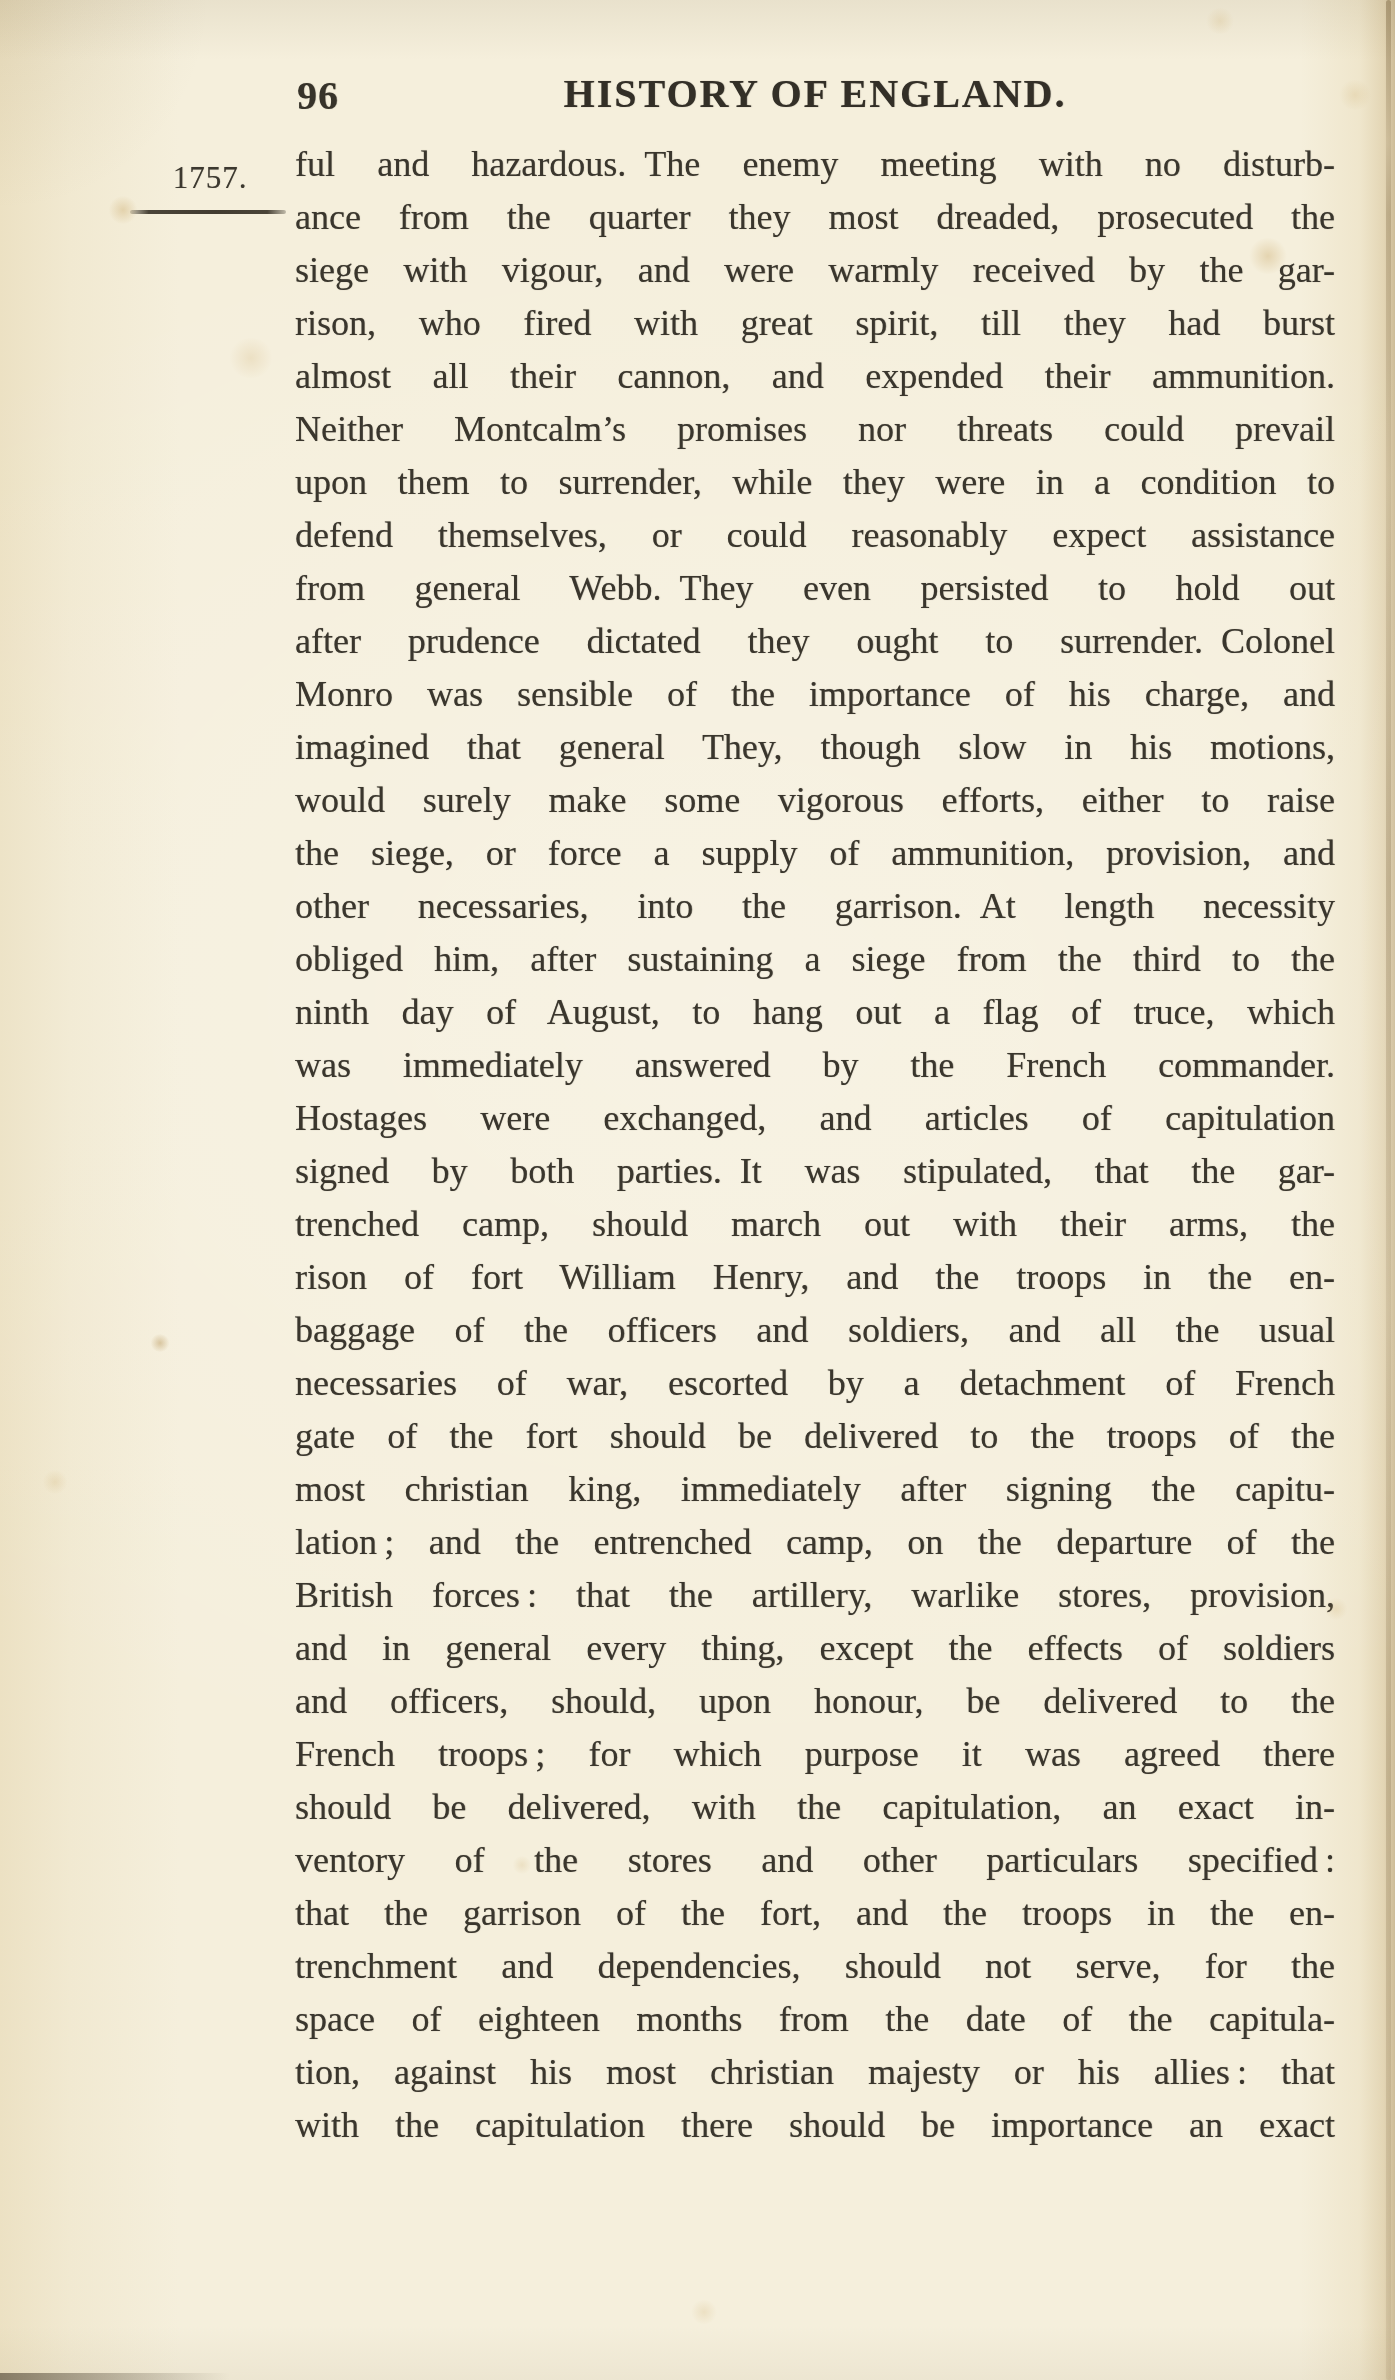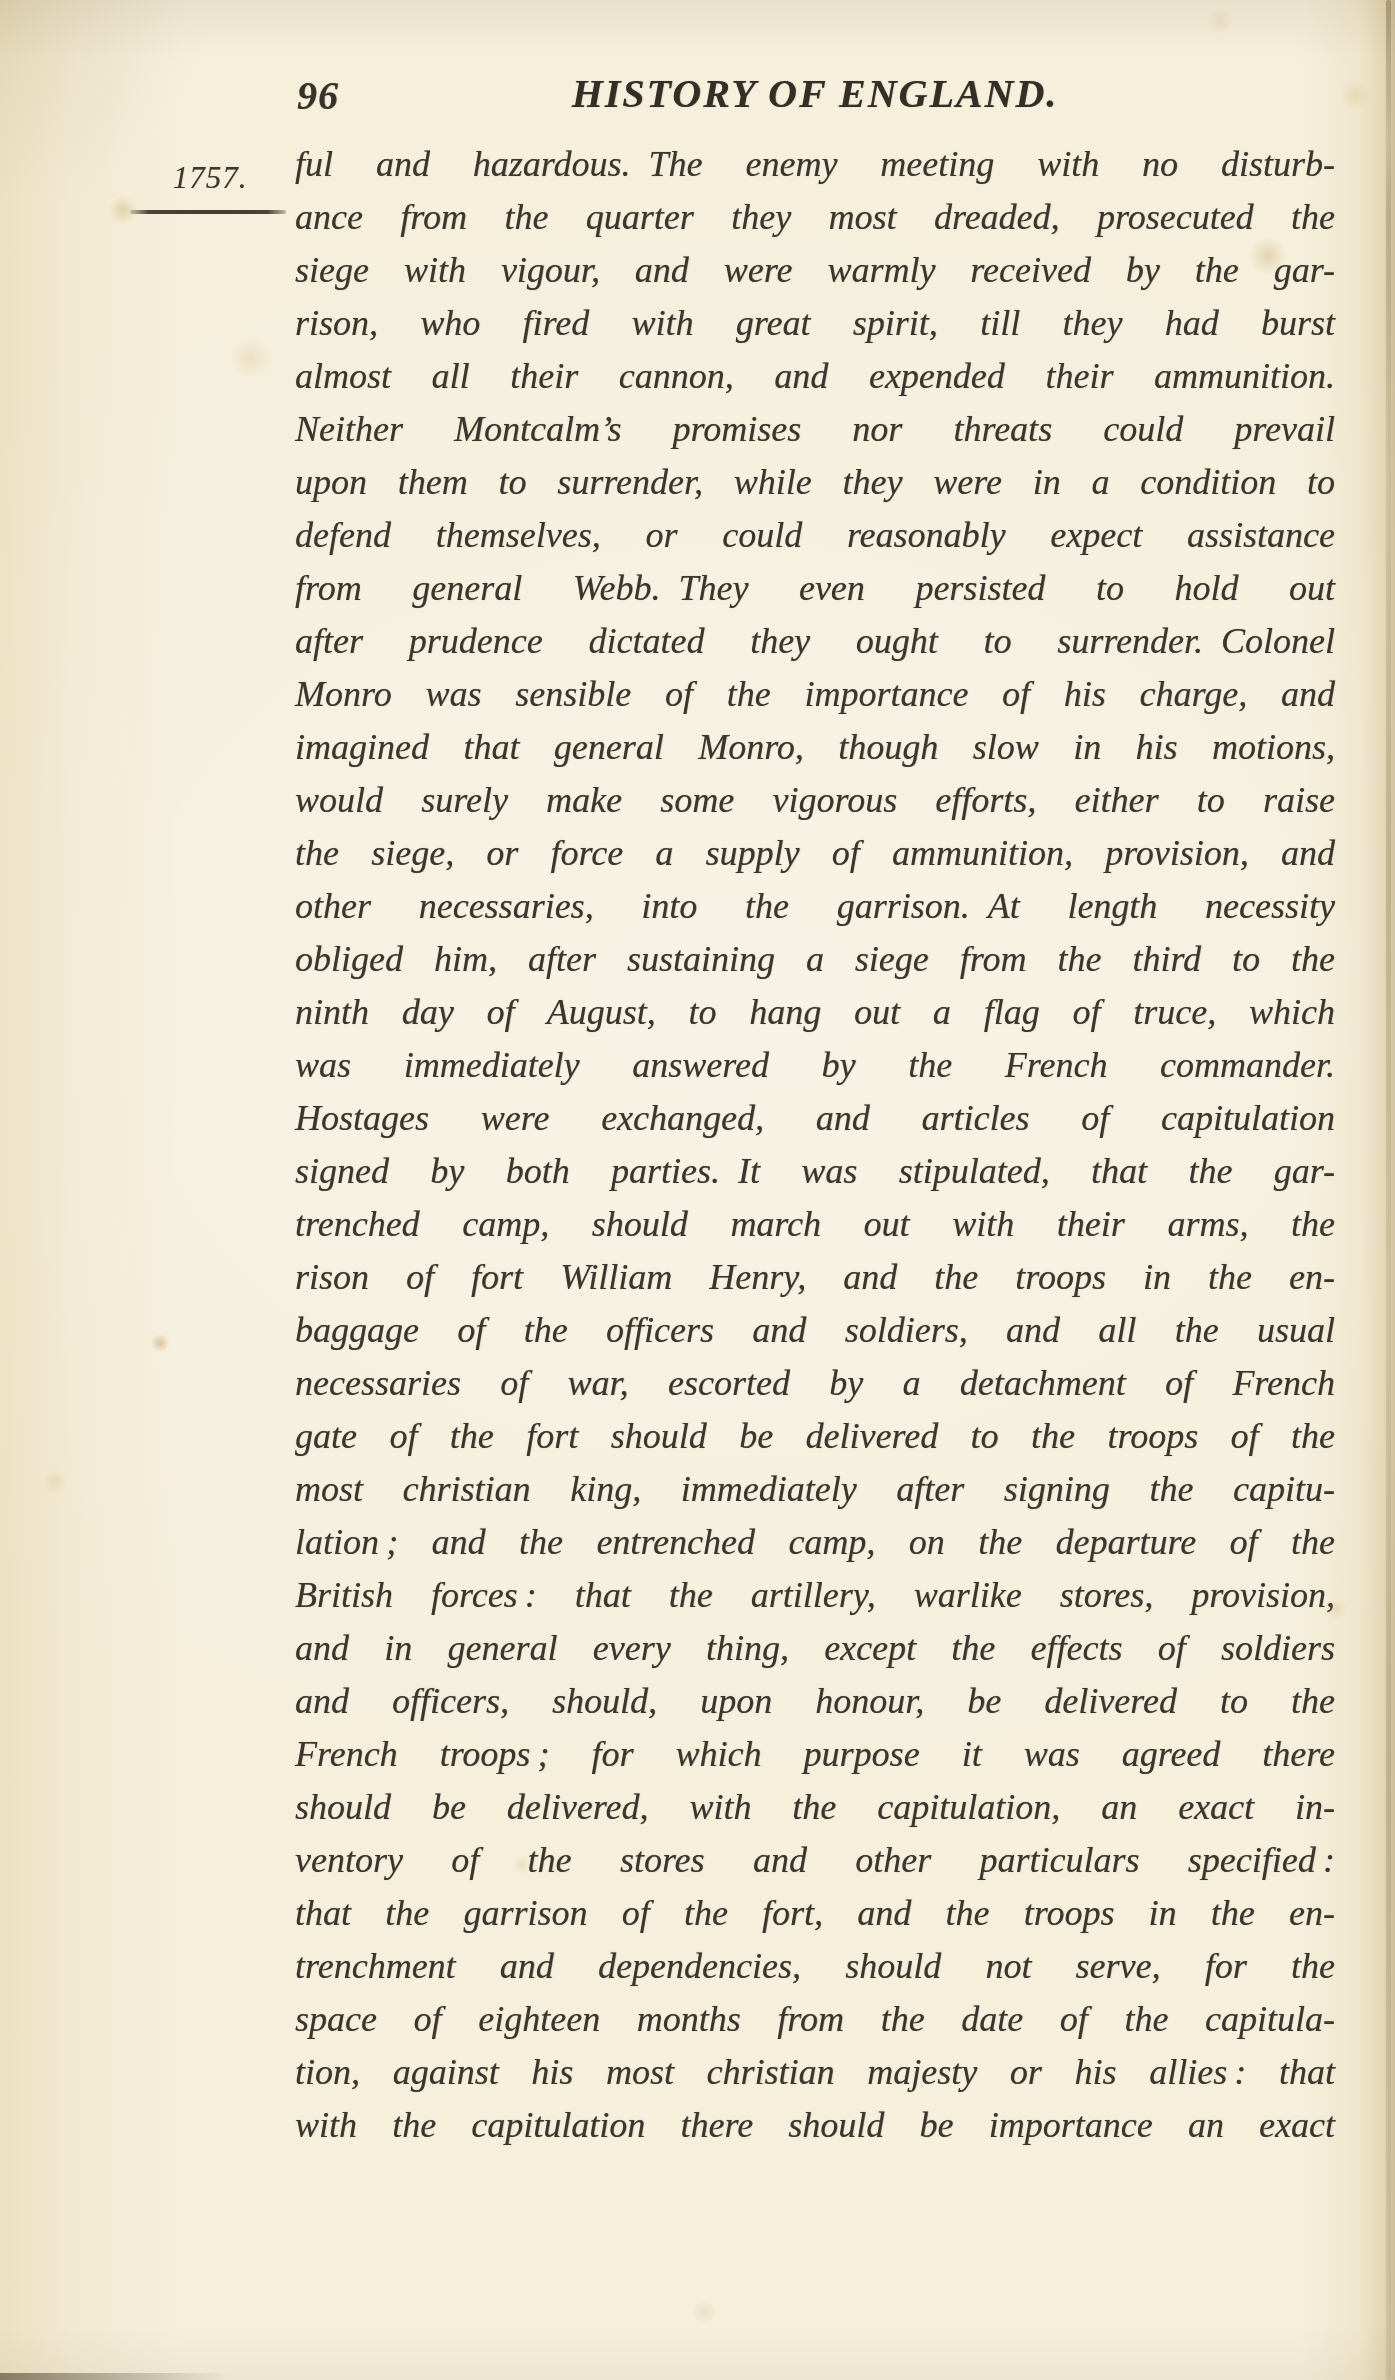--- a/index.html
+++ b/index.html
@@ -5,21 +5,20 @@
   html,body { margin:0; padding:0; background:#888; }
   .page {
     position:relative;
     width:1395px; height:2380px;
     overflow:hidden;
     font-family:"Liberation Serif","DejaVu Serif",serif;
     background:
       radial-gradient(ellipse 1700px 1300px at 52% 42%, rgba(255,255,255,0.22), rgba(255,255,255,0) 65%),
       linear-gradient(to right, #ece1c3 0px, #f1e9d1 70px, #f5efdc 180px, #f5efdc 1300px, #efe6cc 1360px, #e3d5b4 1384px, #cdbc98 1395px),
       #f4eeda;
-    font-style: italic;
   }
   .page::before {
     content:""; position:absolute; inset:0; pointer-events:none;
     background:
       linear-gradient(to bottom, rgba(125,105,65,0.10), rgba(125,105,65,0) 60px),
       linear-gradient(to top, rgba(125,105,65,0.07), rgba(125,105,65,0) 55px),
       radial-gradient(circle 300px at 0 0, rgba(140,115,70,0.10), rgba(140,115,70,0) 70%);
   }
   .edge-right {
     position:absolute; top:0; right:4px; width:5px; height:2380px;
@@ -93,21 +92,21 @@
       <div class="line">ance from the quarter they most dreaded, prosecuted the</div>
       <div class="line">siege with vigour, and were warmly received by the gar-</div>
       <div class="line">rison, who fired with great spirit, till they had burst</div>
       <div class="line">almost all their cannon, and expended their ammunition.</div>
       <div class="line">Neither Montcalm’s promises nor threats could prevail</div>
       <div class="line">upon them to surrender, while they were in a condition to</div>
       <div class="line">defend themselves, or could reasonably expect assistance</div>
       <div class="line">from general Webb. They even persisted to hold out</div>
       <div class="line">after prudence dictated they ought to surrender. Colonel</div>
       <div class="line">Monro was sensible of the importance of his charge, and</div>
-      <div class="line">imagined that general Monro, though slow in his motions,</div>
+      <div class="line">imagined that general They, though slow in his motions,</div>
       <div class="line">would surely make some vigorous efforts, either to raise</div>
       <div class="line">the siege, or force a supply of ammunition, provision, and</div>
       <div class="line">other necessaries, into the garrison. At length necessity</div>
       <div class="line">obliged him, after sustaining a siege from the third to the</div>
       <div class="line">ninth day of August, to hang out a flag of truce, which</div>
       <div class="line">was immediately answered by the French commander.</div>
       <div class="line">Hostages were exchanged, and articles of capitulation</div>
       <div class="line">signed by both parties. It was stipulated, that the gar-</div>
       <div class="line">trenched camp, should march out with their arms, the</div>
       <div class="line">rison of fort William Henry, and the troops in the en-</div>

